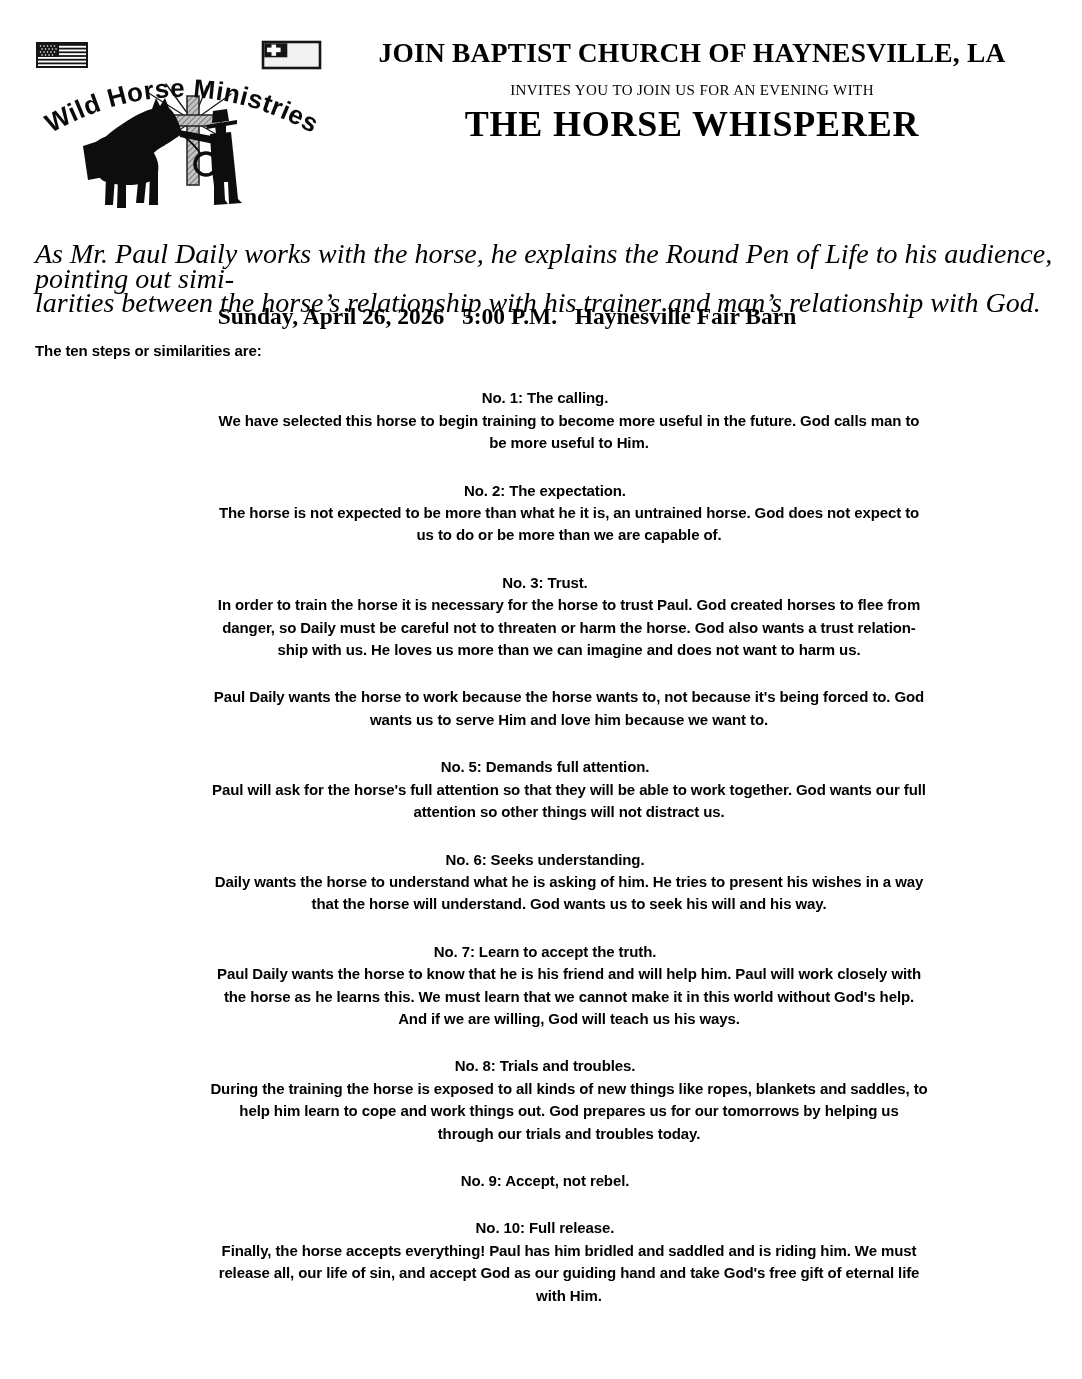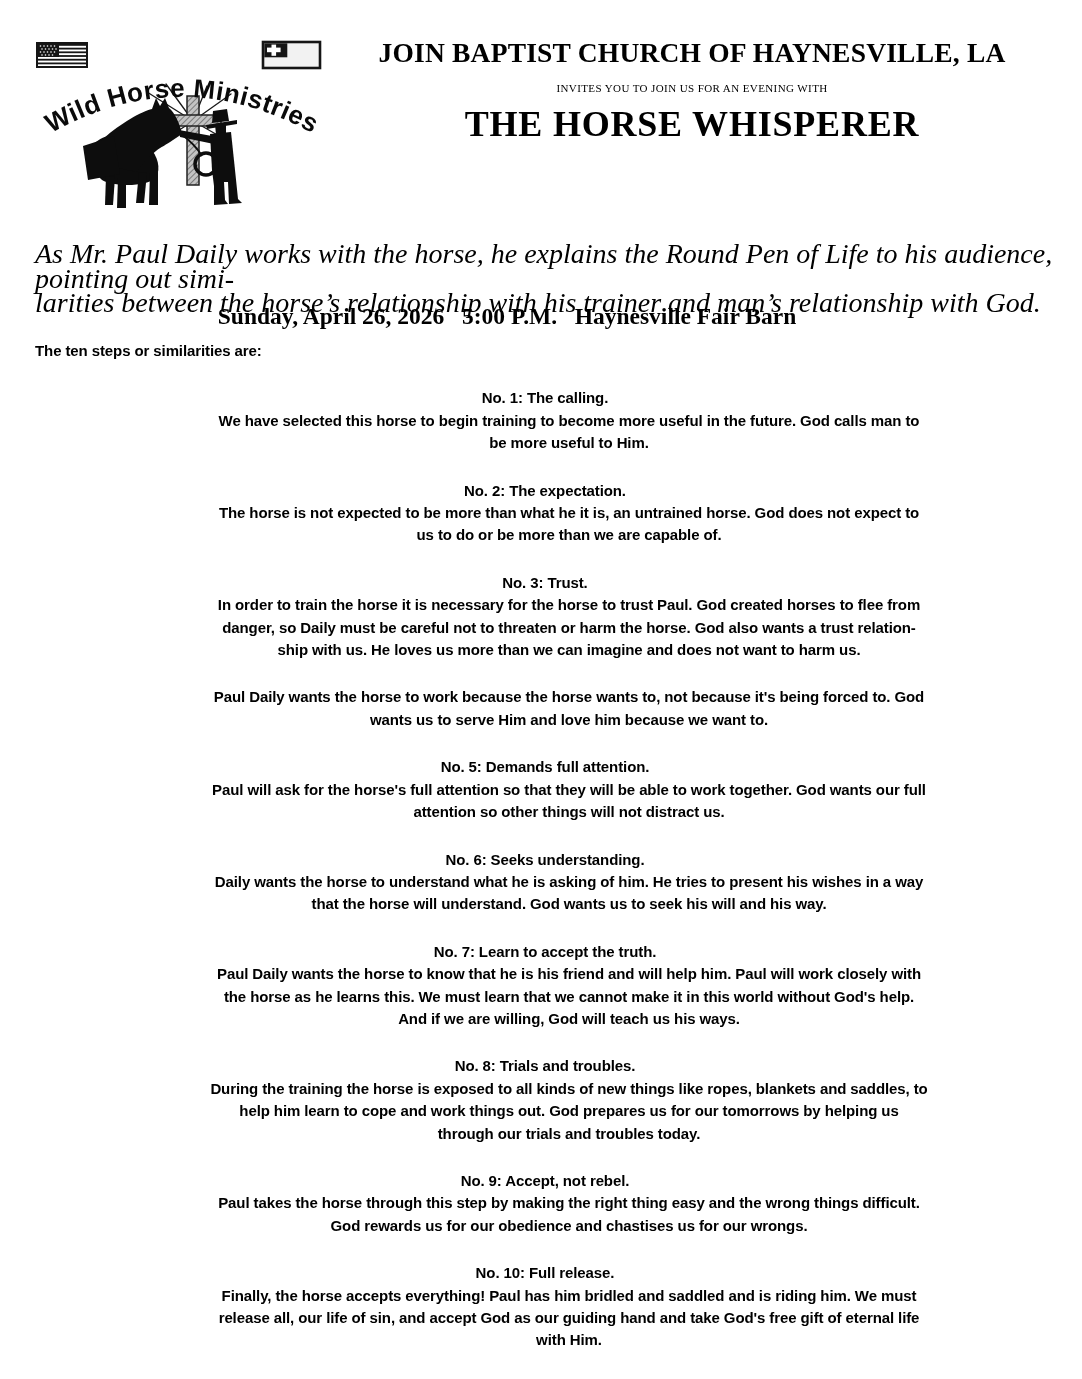--- a/index.html
+++ b/index.html
@@ -33,21 +33,21 @@
     position: absolute;
     top: 37px; left: 0; right: 0;
     font-size: 27.5px;
     font-weight: bold;
     letter-spacing: 0.2px;
     white-space: nowrap;
   }
   .invite-line {
     position: absolute;
     top: 82px; left: 0; right: 0;
-    font-size: 11px;
+    font-size: 15px;
     letter-spacing: 0.4px;
     white-space: nowrap;
   }
   .event-title {
     position: absolute;
     top: 103px; left: 0; right: 0;
     font-size: 36px;
     font-weight: bold;
     letter-spacing: 0.8px;
     white-space: nowrap;
@@ -236,22 +236,20 @@
 And if we are willing, God will teach us his ways.</div>
     </div>
     <div class="step">
       <div class="step-title">No. 8: Trials and troubles.</div>
       <div class="step-body">During the training the horse is exposed to all kinds of new things like ropes, blankets and saddles, to
 help him learn to cope and work things out. God prepares us for our tomorrows by helping us
 through our trials and troubles today.</div>
     </div>
     <div class="step">
       <div class="step-title">No. 9: Accept, not rebel.</div>
-      <div class="step-body">Paul takes the horse through this step by making the right thing easy and the wrong things difficult.
-God rewards us for our obedience and chastises us for our wrongs.</div>
     </div>
     <div class="step">
       <div class="step-title">No. 10: Full release.</div>
       <div class="step-body">Finally, the horse accepts everything! Paul has him bridled and saddled and is riding him. We must
 release all, our life of sin, and accept God as our guiding hand and take God's free gift of eternal life
 with Him.</div>
     </div>
   </div>
 
 </div>

